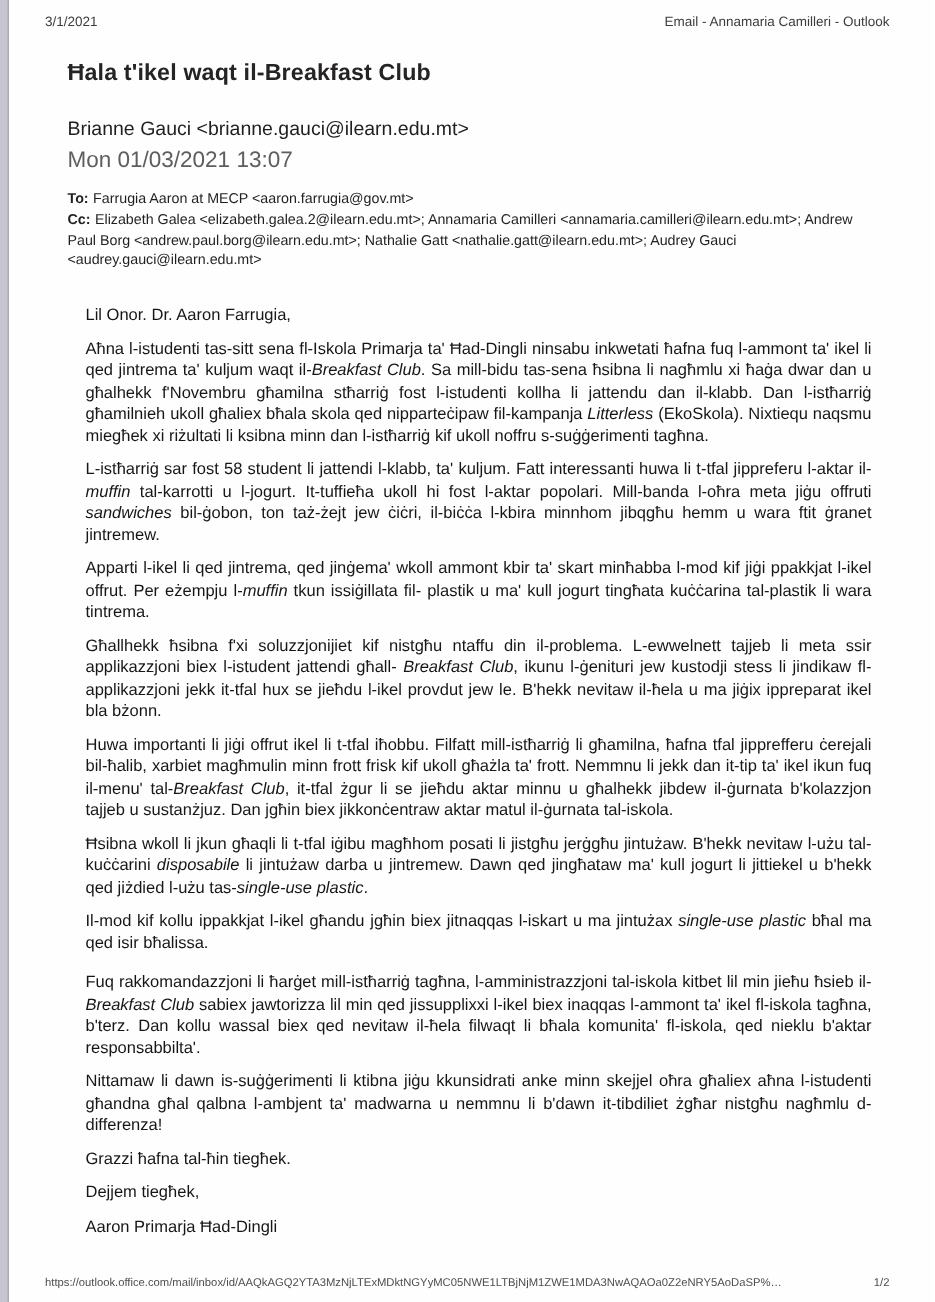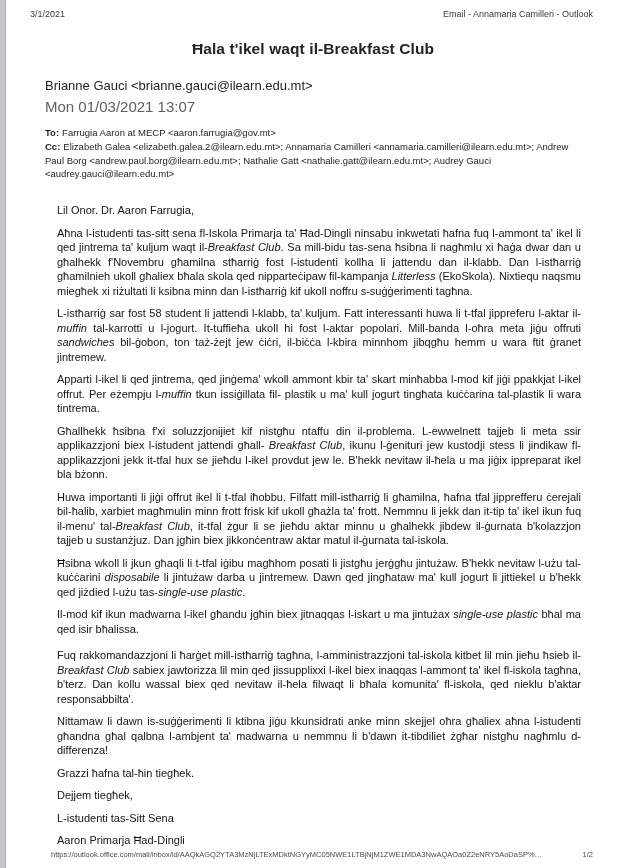--- a/index.html
+++ b/index.html
@@ -13,38 +13,38 @@
   }
   .print-header {
     position:absolute; top:9px; left:30px; right:30px;
     font-size:9px; color:#3d3d3d;
   }
   .print-date { position:absolute; left:0; top:0; }
   .print-title { text-align:right; }
   .content { position:absolute; left:45px; right:42px; top:40px; }
   .subject {
     font-size:15.5px; font-weight:bold; color:#252423;
-    margin:0 0 20px 0; letter-spacing:0.1px;text-align:center;
+    margin:0 0 20px 0; letter-spacing:0.1px;
   }
   .from-line { font-size:13px; color:#201f1e; margin:0 0 5px 0; }
   .sent-line { font-size:15px; color:#605e5c; margin:0 0 11px 0; }
   .meta-line { font-size:9.5px; color:#201f1e; line-height:1.45; }
   .meta-line .lbl { font-weight:bold; margin-right:3px; }
   .body-text {
     margin-top:22px; font-size:11px; line-height:14.5px; color:#161616;
     text-align:justify;
   }
   .body-text p { margin:0 0 8px 0;padding-left:12px; }
   .body-text p.gap-before { margin-top:12px; }
   .body-text em { }
   .print-footer {
     position:absolute; bottom:9px; left:30px; right:30px;
     font-size:7.5px; color:#4d4d4d;
   }
-  .footer-url { position:absolute; left:0; bottom:0; max-width:530px; white-space:nowrap; overflow:hidden;margin-left:21px; }
+  .footer-url { position:absolute; left:0; bottom:0; max-width:530px; white-space:nowrap; overflow:hidden; }
   .footer-page { position:absolute; right:0; bottom:0; }
 </style>
 </head>
 <body>
 
 <div class="page">
   <div class="edge-strip"></div>
 
   <div class="print-header">
     <span class="print-date">3/1/2021</span>
@@ -59,26 +59,25 @@
     <div class="meta-line"><span class="lbl">Cc:</span><span>Elizabeth Galea &lt;elizabeth.galea.2@ilearn.edu.mt&gt;; Annamaria Camilleri &lt;annamaria.camilleri@ilearn.edu.mt&gt;; Andrew Paul Borg &lt;andrew.paul.borg@ilearn.edu.mt&gt;; Nathalie Gatt &lt;nathalie.gatt@ilearn.edu.mt&gt;; Audrey Gauci &lt;audrey.gauci@ilearn.edu.mt&gt;</span></div>
 
     <div class="body-text" id="email-body">
         <p><span>Lil Onor. Dr. Aaron Farrugia,</span></p>
         <p><span>Aħna l-istudenti tas-sitt sena fl-Iskola Primarja ta' Ħad-Dingli ninsabu inkwetati ħafna fuq l-ammont ta' ikel li qed jintrema ta' kuljum waqt il-</span><em>Breakfast Club</em><span>.  Sa mill-bidu tas-sena ħsibna li nagħmlu xi ħaġa dwar dan u għalhekk f'Novembru għamilna stħarriġ fost l-istudenti kollha li jattendu dan il-klabb.  Dan l-istħarriġ għamilnieh ukoll għaliex bħala skola qed nipparteċipaw fil-kampanja </span><em>Litterless</em><span> (EkoSkola). Nixtiequ naqsmu miegħek xi riżultati li ksibna minn dan l-istħarriġ kif ukoll noffru s-suġġerimenti tagħna.</span></p>
         <p><span>L-istħarriġ sar fost 58 student li jattendi l-klabb, ta' kuljum.  Fatt interessanti huwa li t-tfal jippreferu l-aktar il-</span><em>muffin</em><span> tal-karrotti u  l-jogurt.  It-tuffieħa ukoll hi fost l-aktar popolari.  Mill-banda l-oħra meta jiġu offruti </span><em>sandwiches</em><span> bil-ġobon, ton taż-żejt jew ċiċri, il-biċċa l-kbira minnhom jibqgħu hemm u wara ftit ġranet jintremew.</span></p>
         <p><span>Apparti l-ikel li qed jintrema, qed jinġema' wkoll ammont kbir ta' skart minħabba l-mod kif jiġi ppakkjat l-ikel offrut.  Per eżempju l-</span><em>muffin</em><span> tkun issiġillata fil- plastik u ma' kull jogurt tingħata kuċċarina tal-plastik li wara tintrema.</span></p>
         <p><span>Għallhekk ħsibna f'xi soluzzjonijiet kif nistgħu ntaffu din il-problema.  L-ewwelnett tajjeb li meta ssir applikazzjoni biex l-istudent jattendi għall- </span><em>Breakfast Club</em><span>, ikunu l-ġenituri jew kustodji stess li jindikaw fl-applikazzjoni jekk it-tfal hux se jieħdu l-ikel provdut jew le. B'hekk nevitaw il-ħela u ma jiġix ippreparat ikel bla bżonn.</span></p>
         <p><span>Huwa importanti li jiġi offrut ikel li t-tfal iħobbu.  Filfatt mill-istħarriġ li għamilna, ħafna tfal jipprefferu ċerejali bil-ħalib, xarbiet magħmulin minn frott frisk kif ukoll għażla ta' frott.  Nemmnu li jekk dan it-tip ta' ikel ikun fuq il-menu' tal-</span><em>Breakfast Club</em><span>, it-tfal żgur li se jieħdu aktar minnu u għalhekk jibdew il-ġurnata b'kolazzjon tajjeb u sustanżjuz. Dan jgħin biex jikkonċentraw aktar matul il-ġurnata tal-iskola.</span></p>
         <p><span>Ħsibna wkoll li jkun għaqli li t-tfal iġibu magħhom posati li jistgħu jerġgħu jintużaw. B'hekk nevitaw l-użu tal-kuċċarini </span><em>disposabile</em><span> li jintużaw darba u jintremew.  Dawn qed jingħataw ma' kull jogurt li jittiekel u b'hekk qed jiżdied l-użu tas-</span><em>single-use plastic</em><span>.</span></p>
-        <p><span>Il-mod kif ikun madwarna l-ikel għandu jgħin biex jitnaqqas l-iskart u ma jintużax </span><em>single-use plastic</em><span> bħal ma qed isir bħalissa.</span></p>
+        <p><span>Il-mod kif kollu ippakkjat l-ikel għandu jgħin biex jitnaqqas l-iskart u ma jintużax </span><em>single-use plastic</em><span> bħal ma qed isir bħalissa.</span></p>
         <p class="gap-before"><span>Fuq rakkomandazzjoni li ħarġet mill-istħarriġ tagħna, l-amministrazzjoni tal-iskola kitbet lil min jieħu ħsieb il-</span><em>Breakfast Club</em><span> sabiex jawtorizza lil min qed jissupplixxi l-ikel biex inaqqas l-ammont ta' ikel fl-iskola tagħna, b'terz. Dan kollu wassal biex qed nevitaw il-ħela filwaqt li bħala komunita' fl-iskola, qed nieklu b'aktar responsabbilta'.</span></p>
         <p><span>Nittamaw li dawn is-suġġerimenti li ktibna jiġu kkunsidrati anke minn skejjel oħra għaliex aħna l-istudenti għandna għal qalbna l-ambjent ta' madwarna u nemmnu li b'dawn it-tibdiliet żgħar nistgħu nagħmlu d-differenza!</span></p>
         <p><span>Grazzi ħafna tal-ħin tiegħek.</span></p>
         <p><span>Dejjem tiegħek,</span></p>
-        <p><span>L-istudenti tas-Sitt Sena</span></p>
         <p><span>Aaron Primarja Ħad-Dingli</span></p>
       </div>
   </div>
 
   <div class="print-footer">
     <span class="footer-url">https://outlook.office.com/mail/inbox/id/AAQkAGQ2YTA3MzNjLTExMDktNGYyMC05NWE1LTBjNjM1ZWE1MDA3NwAQAOa0Z2eNRY5AoDaSP%…</span>
     <span class="footer-page">1/2</span>
   </div>
 </div>
 

